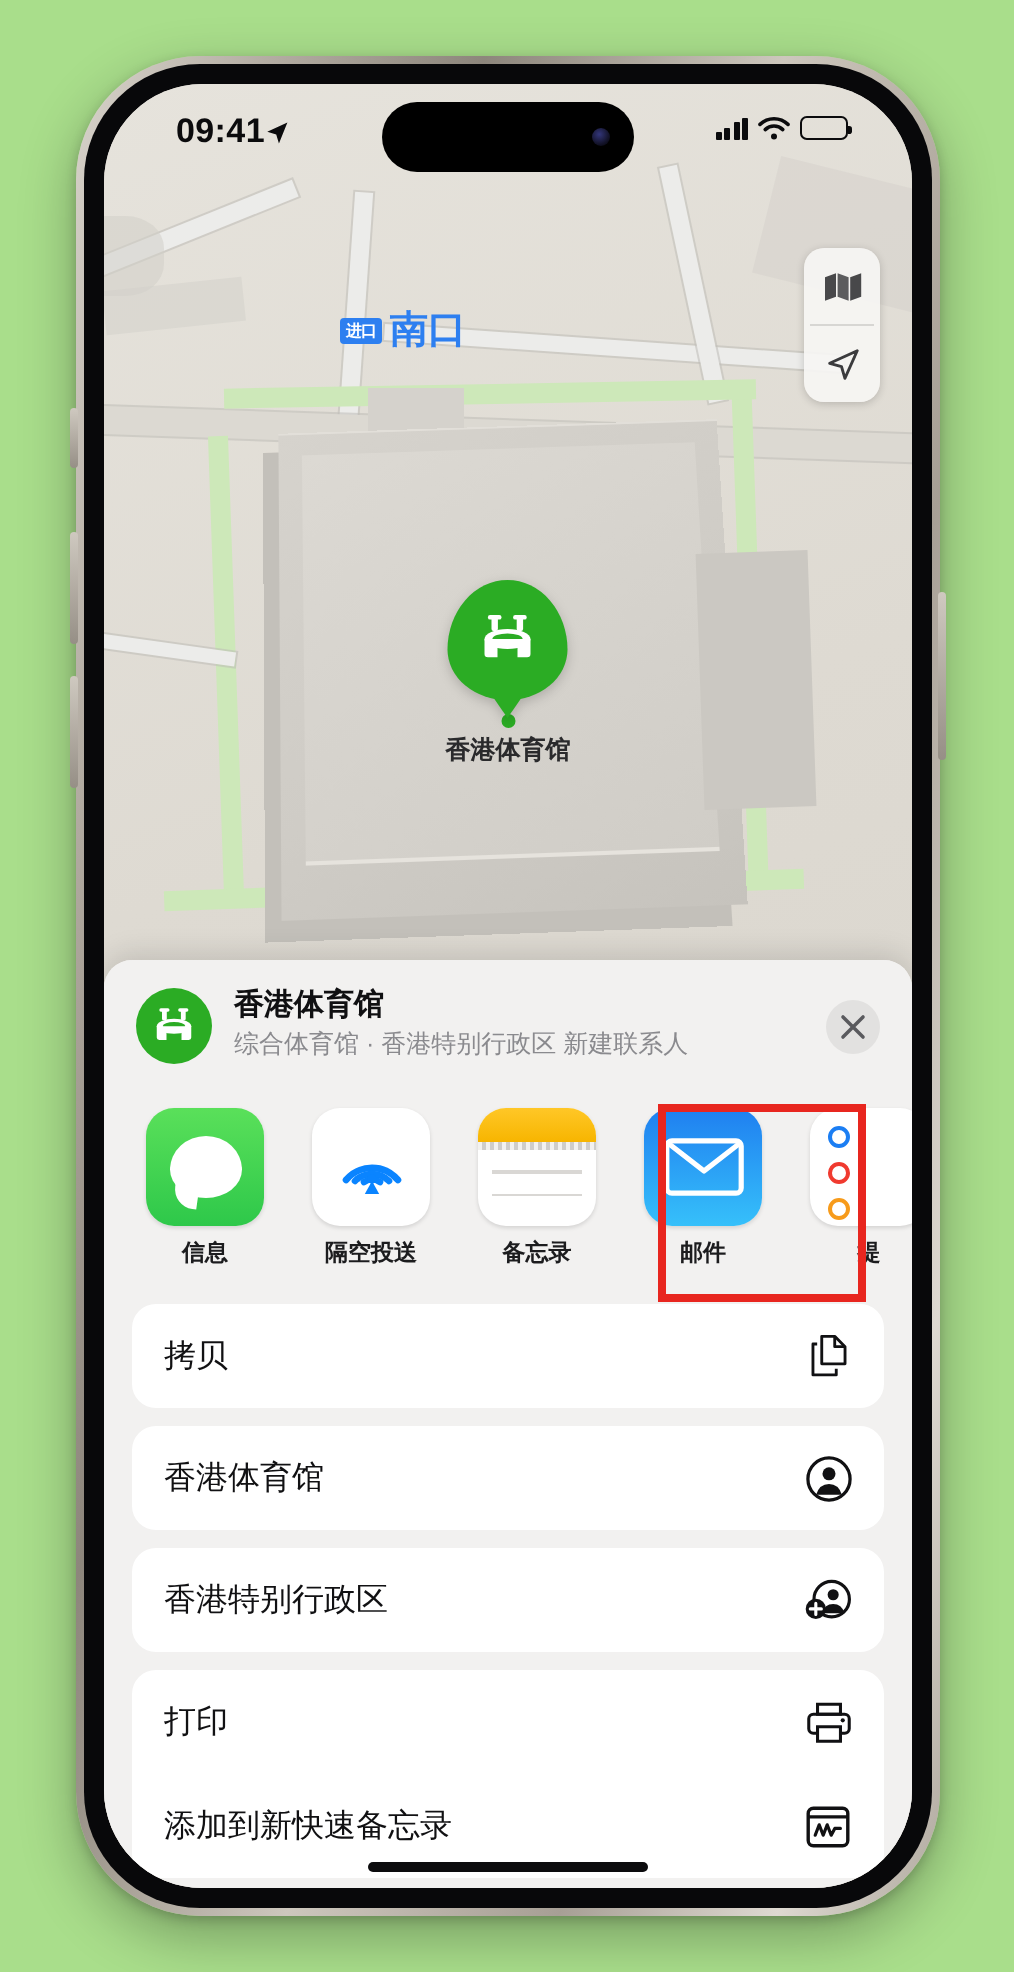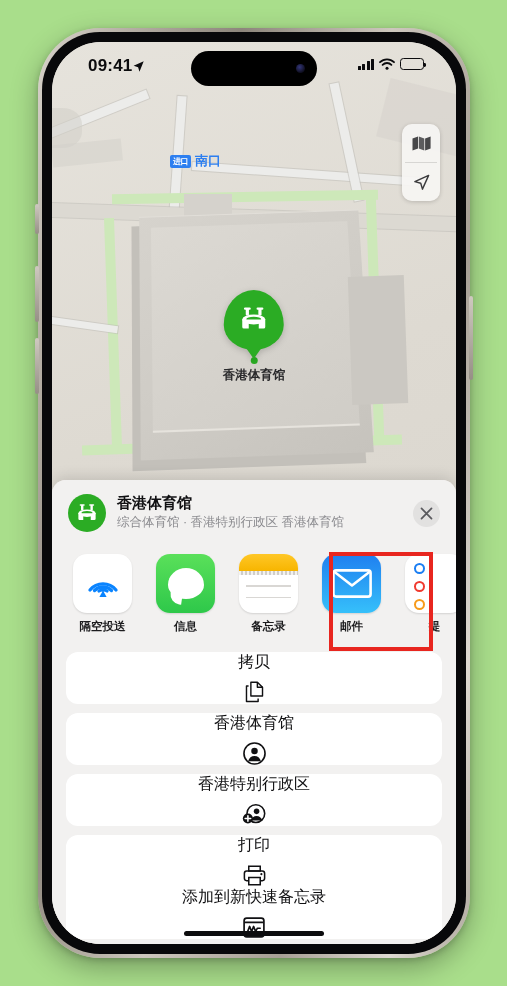--- a/index.html
+++ b/index.html
@@ -115,21 +115,21 @@
 
   
   #poi-entrance {
     position: absolute; left: 118px; top: 110px; z-index: 20;
     display: flex; align-items: center; gap: 4px;
   }
   #entrance-badge {
     background: #2d7ff0; color: #fff; font-size: 8px; font-weight: bold;
     padding: 1px 3px; border-radius: 2px; letter-spacing: -0.5px;
   }
-  #entrance-label { color: #2d7ff0; font-size: 13px; font-weight: bold; }
+  #entrance-label { color: #2d7ff0; font-size: 19px; font-weight: bold; }
 
   
   #map-controls {
     position: absolute; right: 16px; top: 82px; z-index: 25;
     width: 38px; border-radius: 10px; overflow: hidden;
     background: rgba(246,245,243,0.92);
     box-shadow: 0 1px 4px rgba(0,0,0,0.18);
   }
   .map-ctrl-btn {
     height: 38px; display: flex; align-items: center; justify-content: center;
@@ -219,21 +219,21 @@
   #highlight-box {
     position: absolute; left: 277px; top: 8px; width: 104px; height: 99px;
     border: 4px solid #e8261f; z-index: 5; pointer-events: none;
   }
 
   
   #action-list { padding: 6px 14px 0 14px; }
   .action-group { background: #fff; border-radius: 12px; margin-bottom: 9px; overflow: hidden; }
   .action-row {
     display: flex; align-items: center; justify-content: space-between;
-    padding: 0 16px; height: 52px; flex-direction: column;
+    padding: 0 16px; height: 52px;
   }
   .action-label { font-size: 16px; color: #111113; }
   .action-icon { width: 24px; height: 24px; display:flex; align-items:center; justify-content:center; flex:none; }
 
   
   #home-indicator {
     position: absolute; left: 50%; transform: translateX(-50%); bottom: 8px;
     width: 140px; height: 5px; border-radius: 3px; background: #0c0c0e; z-index: 60;
   }
 </style>
@@ -345,48 +345,48 @@
               <rect x="6.2" y="1.5" width="6.8" height="2.3" rx="1.1" fill="#fff"></rect>
               <rect x="20.6" y="2.5" width="3.2" height="7" rx="1" fill="#fff"></rect>
               <rect x="18.8" y="1.5" width="6.8" height="2.3" rx="1.1" fill="#fff"></rect>
               <ellipse cx="16" cy="13.5" rx="11.5" ry="5" fill="#fff"></ellipse>
               <ellipse cx="16" cy="13.3" rx="7.5" ry="2.6" fill="#2bac24"></ellipse>
               <path d="M4.5 13.5 L4.5 21 Q4.5 22.6 6.2 22.6 L11 22.6 L11 17.6 Q11 16.3 12.4 16.3 L19.6 16.3 Q21 16.3 21 17.6 L21 22.6 L25.8 22.6 Q27.5 22.6 27.5 21 L27.5 13.5 Z" fill="#fff"></path>
             </svg>
           </div>
           <div id="place-text">
             <div id="place-title">香港体育馆</div>
-            <div id="place-subtitle">综合体育馆 · 香港特别行政区 香港体育馆</div>
+            <div id="place-subtitle">综合体育馆 · 香港特别行政区 新建联系人</div>
           </div>
           <div id="close-button">
             <svg width="13" height="13" viewBox="0 0 14 14">
               <path d="M1.6 1.6 L12.4 12.4 M12.4 1.6 L1.6 12.4" stroke="#5a5a5e" stroke-width="1.9" stroke-linecap="round"></path>
             </svg>
           </div>
         </div>
 
         <div id="app-row">
+          <div class="app-item">
+            <div class="app-tile" id="messages-tile">
+              <div id="msg-bubble"></div>
+            </div>
+            <div class="app-label">信息</div>
+          </div>
+
           <div class="app-item">
             <div class="app-tile" id="airdrop-tile">
               <svg width="40" height="40" viewBox="0 0 40 40">
                 <path d="M7 26 A17 17 0 0 1 33 26" fill="none" stroke="#0a84ff" stroke-width="3.3" stroke-linecap="round"></path>
                 <path d="M11.5 26.5 A12 12 0 0 1 28.5 26.5" fill="none" stroke="#0a84ff" stroke-width="3.3" stroke-linecap="round"></path>
                 <path d="M16 27 A7 7 0 0 1 24 27" fill="none" stroke="#0a84ff" stroke-width="3.3" stroke-linecap="round"></path>
                 <circle cx="20" cy="25.5" r="2.3" fill="#0a84ff"></circle>
                 <path d="M20 26.5 L16.4 33 L23.6 33 Z" fill="#0a84ff"></path>
               </svg>
             </div>
             <div class="app-label">隔空投送</div>
-          </div>
-
-          <div class="app-item">
-            <div class="app-tile" id="messages-tile">
-              <div id="msg-bubble"></div>
-            </div>
-            <div class="app-label">信息</div>
           </div>
 
           <div class="app-item">
             <div class="app-tile" id="notes-tile">
               <div id="notes-top"></div>
               <div id="notes-perf"></div>
               <div class="notes-line"></div>
               <div class="notes-line"></div>
             </div>
             <div class="app-label">备忘录</div>

